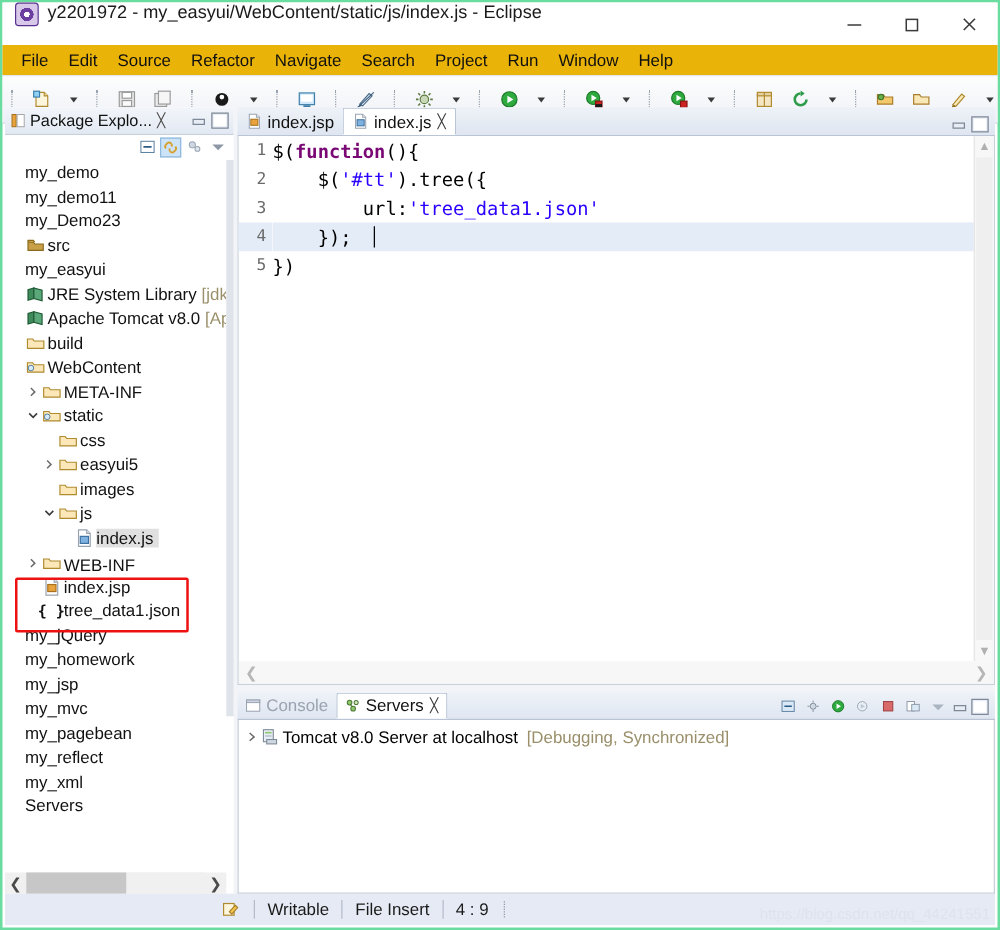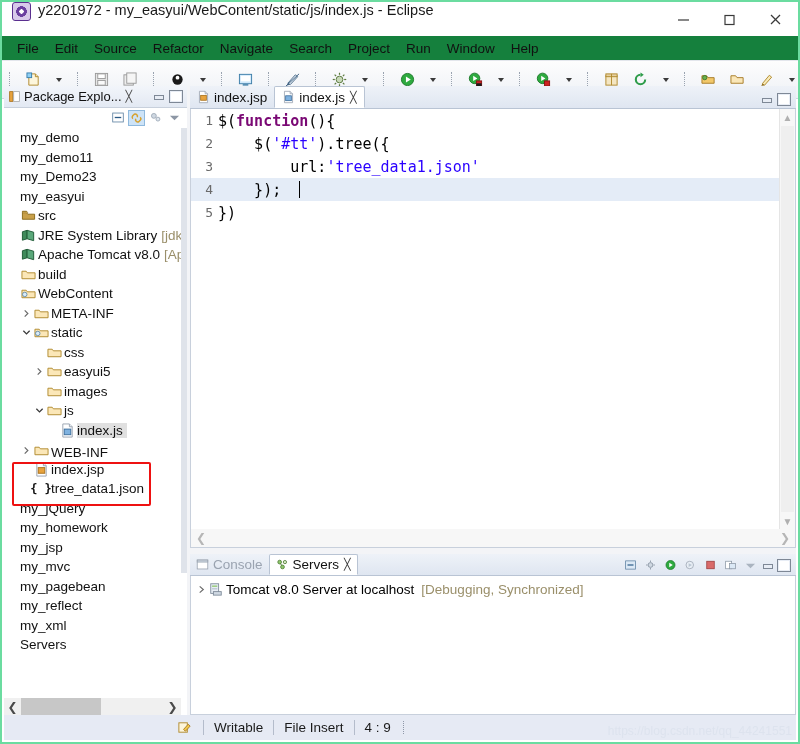--- a/index.html
+++ b/index.html
@@ -25,21 +25,21 @@
     border:1px solid #5a2f8f;margin-right:7px;flex:0 0 auto;
   }
   .title-text{font-size:14.5px;color:#1a1a1a;white-space:nowrap;}
   .win-btns{margin-left:auto;display:flex;height:34px;}
   .win-btn{width:46px;height:34px;display:flex;align-items:center;justify-content:center;color:#333;}
   .win-btn svg{display:block;}
 
   
   .menubar{
     height:24px;display:flex;align-items:center;gap:0px;
-    padding-left:7px;background:#15803d;box-sizing:border-box;
+    padding-left:7px;background:#eab308;box-sizing:border-box;
   }
   .menu-item{font-size:13.5px;padding:2px 8px;color:#111;white-space:nowrap;}
 
   
   .toolbar{
     height:39px;display:flex;align-items:center;
     background:linear-gradient(#fdfdfd,#eef1f6);
     border-top:1px solid #e3e6ec;border-bottom:1px solid #cfd6e2;
     padding:0 4px;box-sizing:border-box;gap:10px;text-decoration:underline;
   }
@@ -456,32 +456,32 @@
             <span class="ticon" style="width: 0px; margin-right: 0px;"></span>
             <span class="tlabel">my_demo11</span>
           </div>
           <div class="trow" style="padding-left: 3px;">
             <span class="arrow"></span>
             <span class="ticon" style="width: 0px; margin-right: 0px;"></span>
             <span class="tlabel">my_Demo23</span>
           </div>
           <div class="trow" style="padding-left: 3px;">
             <span class="arrow"></span>
-            <span class="ticon" style="width: 0px; margin-right: 0px;"></span>
-            <span class="tlabel">my_easyui</span>
-          </div>
-          <div class="trow" style="padding-left: 3px;">
-            <span class="arrow"></span>
             <span class="ticon">
               <svg width="15" height="15" viewBox="0 0 16 16">
                 <path d="M1.5 12 V5 h4.5 l1.2 1.6 H14.5 V12 z" fill="#c9a04a" stroke="#8a6a1a"></path>
                 <path d="M1.5 5 V3.5 h4.5 l1.2 1.5" fill="#c9a04a" stroke="#8a6a1a"></path>
               </svg>
             </span>
             <span class="tlabel">src</span>
+          </div>
+          <div class="trow" style="padding-left: 3px;">
+            <span class="arrow"></span>
+            <span class="ticon" style="width: 0px; margin-right: 0px;"></span>
+            <span class="tlabel">my_easyui</span>
           </div>
           <div class="trow" style="padding-left: 3px;">
             <span class="arrow"></span>
             <span class="ticon">
               <svg width="15" height="15" viewBox="0 0 16 16">
                 <path d="M1.5 13 V4 l5-1.5 V11.5 z" fill="#3f8a5a" stroke="#1f5a35"></path>
                 <path d="M6.5 11.5 V2.5 l7 2 V13.5 z" fill="#5aa87a" stroke="#1f5a35"></path>
               </svg>
             </span>
             <span class="tlabel">JRE System Library</span>

